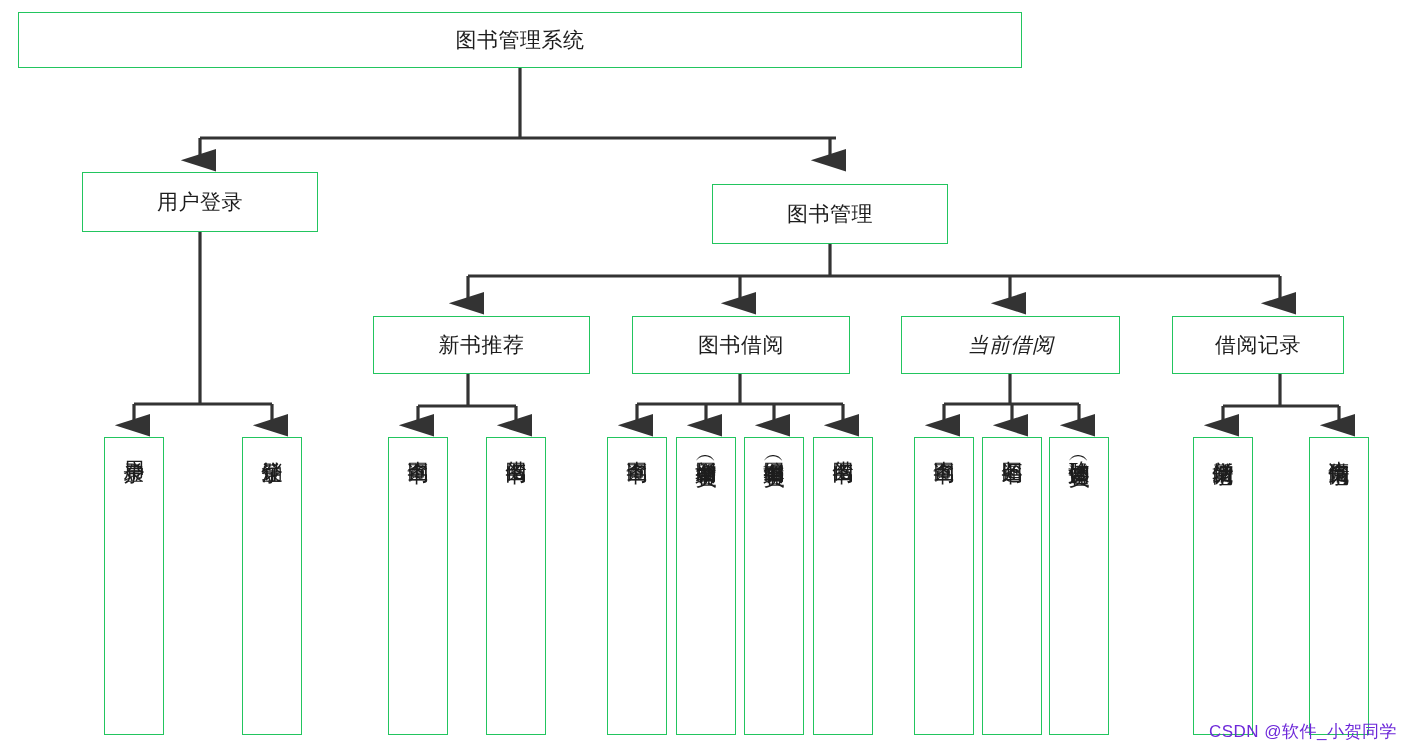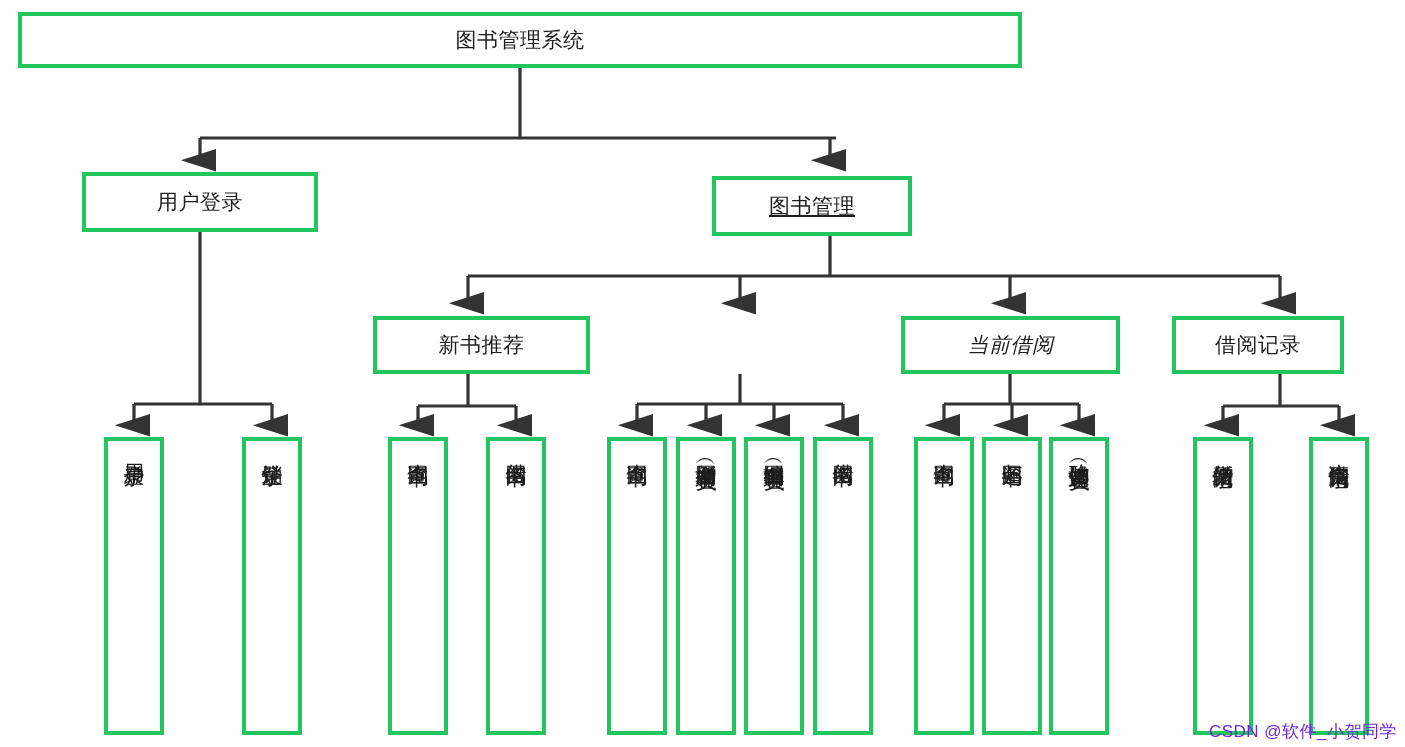--- a/index.html
+++ b/index.html
@@ -21,21 +21,21 @@
     position: absolute;
     left: 0;
     top: 0;
     width: 1405px;
     height: 747px;
     pointer-events: none;
   }
   .node {
     position: absolute;
     box-sizing: border-box;
-    border: 4px solid #22c55e;
+    border: 1px solid #22c55e;
     background: #ffffff;
     display: flex;
     align-items: center;
     justify-content: center;
     color: #1d1d1d;
   }
   .node .label {
     text-align: center;
     line-height: 1.18;
     letter-spacing: 0.5px;
@@ -124,26 +124,29 @@
     </g>
   </svg>
 
   <div class="node horiz" style="left:18px; top:12px; width:1004px; height:56px;">
     <span class="label">图书管理系统</span>
   </div>
 
   <div class="node horiz" style="left:82px; top:172px; width:236px; height:60px;">
     <span class="label">用户登录</span>
   </div>
-  <div class="node horiz" style="left:712px; top:176px; width:200px; height:60px;text-decoration:underline;">
+  <div class="node horiz" style="left:712px; top:184px; width:236px; height:60px;">
     <span class="label">图书管理</span>
   </div>
 
   <div class="node horiz" style="left:361px; top:316px; width:217px; height:58px;margin-left:12px;">
     <span class="label">新书推荐</span>
+  </div>
+  <div class="node horiz" style="left:632px; top:316px; width:218px; height:58px;">
+    <span class="label">图书借阅</span>
   </div>
   <div class="node horiz" style="left:901px; top:316px; width:219px; height:58px;font-style:italic;">
     <span class="label">当前借阅</span>
   </div>
   <div class="node horiz" style="left:1172px; top:316px; width:172px; height:58px;">
     <span class="label">借阅记录</span>
   </div>
 
   <div class="node vert" style="left:104px; top:437px; width:60px; height:298px;">
     <span class="label">用户登录</span>

